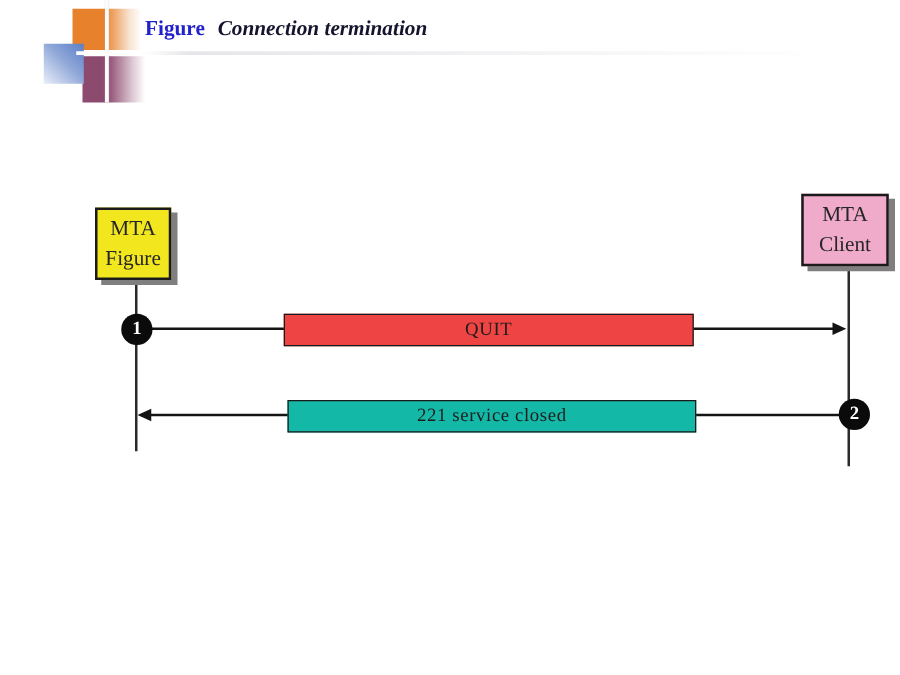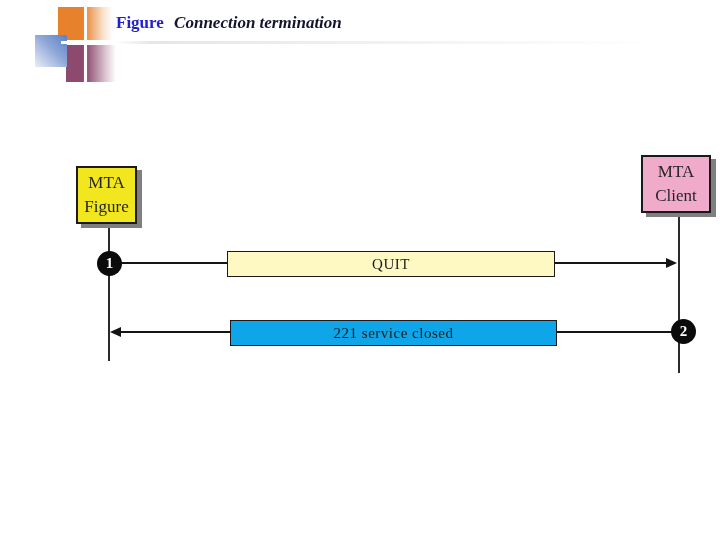--- a/index.html
+++ b/index.html
@@ -66,22 +66,22 @@
     border-top:5px solid transparent;border-bottom:5px solid transparent;
     border-right:11px solid #141414;
   }
 
   
   .msg-box{
     position:absolute;box-sizing:border-box;border:1.5px solid #1A1A1A;height:26px;
     display:flex;align-items:center;justify-content:center;
     font-size:15px;color:#1C1C1C;letter-spacing:0.5px;
   }
-  .msg-quit{left:199px;top:251px;width:328px;background:#fef9c3;}
-  .msg-reply{left:202px;top:320px;width:327px;background:#0ea5e9;}
+  .msg-quit{left:199px;top:251px;width:328px;background:#ef4444;}
+  .msg-reply{left:202px;top:320px;width:327px;background:#14b8a6;}
 
   
   .step-badge{
     position:absolute;width:25px;height:25px;border-radius:50%;background:#0B0B0B;
     display:flex;align-items:center;justify-content:center;
     color:#FFFFFF;font-size:15px;font-weight:bold;
   }
   .step1{left:69px;top:251px;}
   .step2{left:643px;top:319px;}
 </style>

